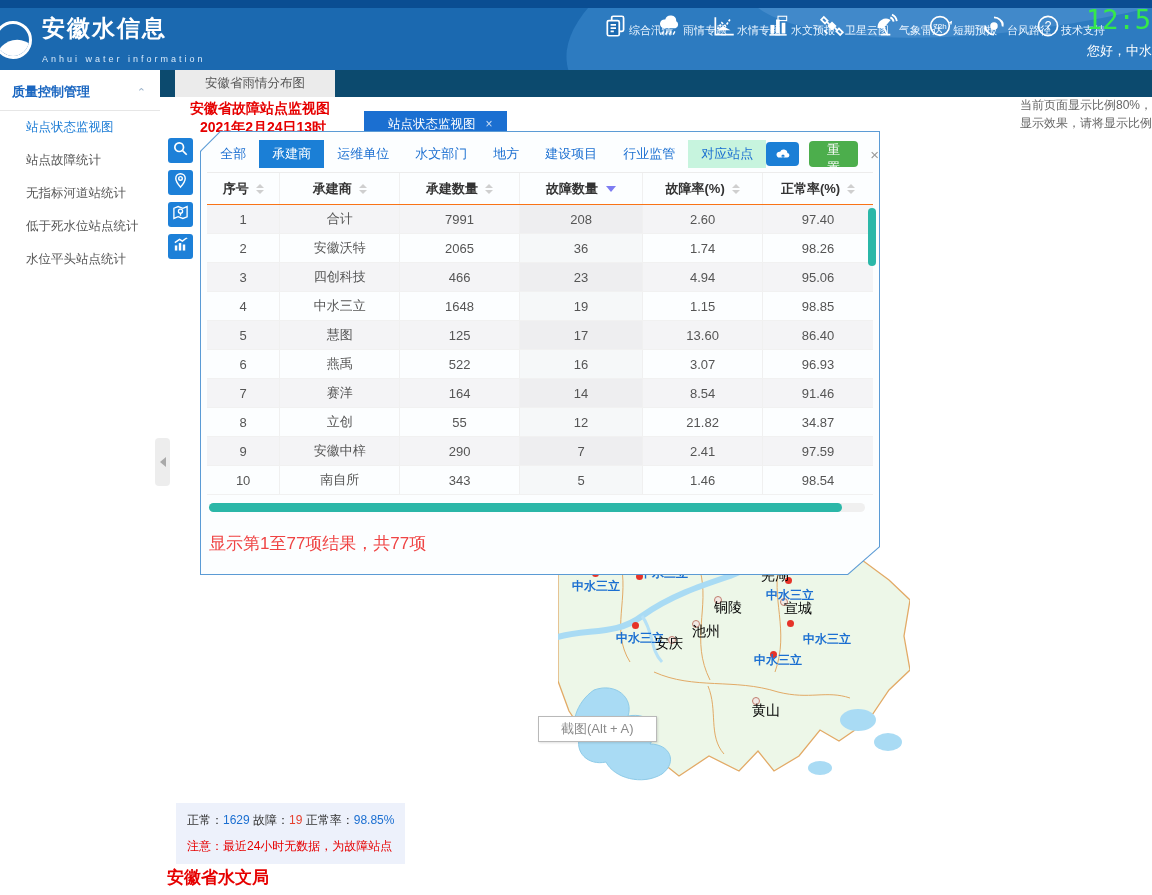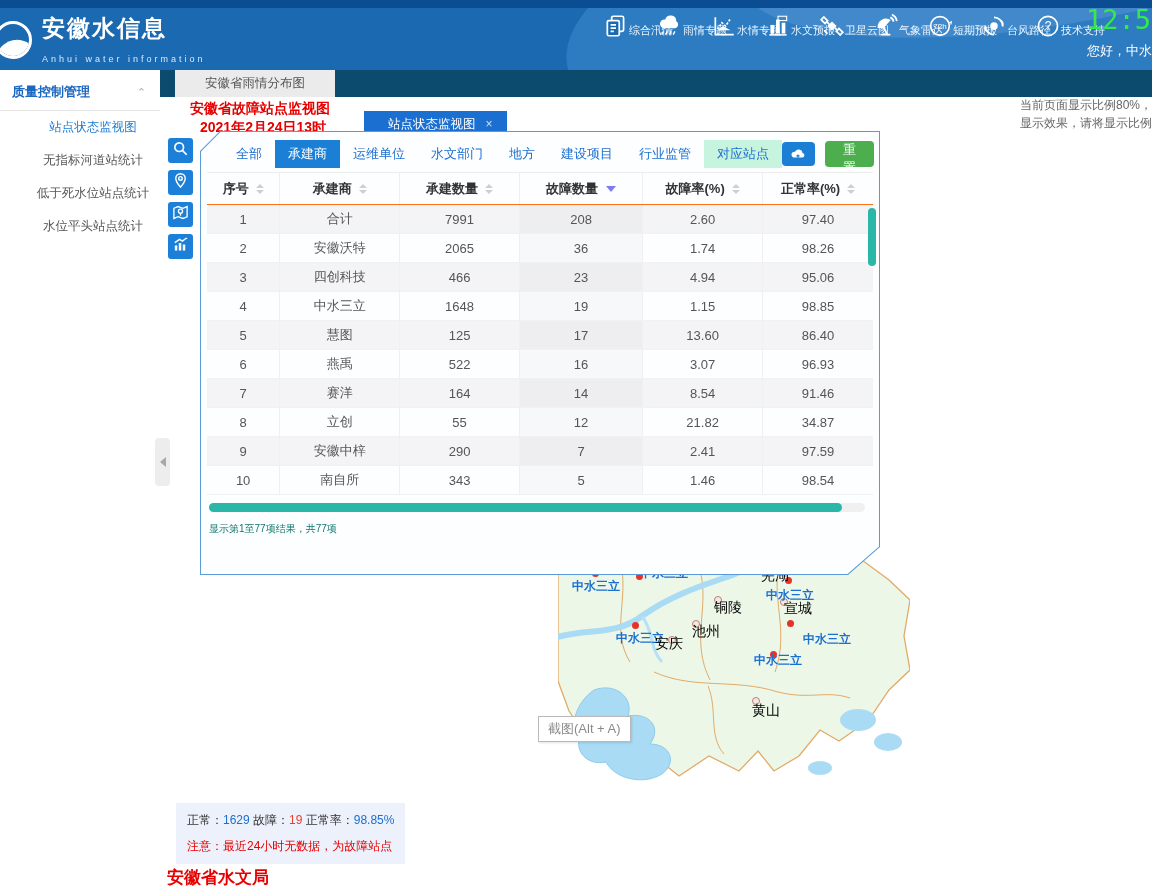--- a/index.html
+++ b/index.html
@@ -19,21 +19,21 @@
   .logo-title { font-size:23px; font-weight:bold; letter-spacing:2px; line-height:24px; }
   .logo-sub { font-size:9px; letter-spacing:3px; color:#d7e9fa; margin-top:14px; }
   .topnav { position:absolute; left:603px; top:13px; display:flex; }
   .nav-item { width:54px; display:flex; flex-direction:row; align-items:center; cursor:pointer; }
   .nav-item svg { width:26px; height:26px; }
   .nav-item .nav-label { font-size:11px; color:#eaf5ff; margin-top:4px; white-space:nowrap; }
   .clock { position:absolute; left:1086px; top:4px; font-family:"DejaVu Sans Mono",monospace; font-size:27px; color:#35e94a; white-space:nowrap; }
   .greeting { position:absolute; left:1087px; top:42px; font-size:13px; color:#fff; white-space:nowrap; }
 
   
-  .sidebar { position:absolute; left:0; top:70px; width:160px; height:825px; background:#fff;text-align:center; }
+  .sidebar { position:absolute; left:0; top:70px; width:160px; height:825px; background:#fff; }
   .sb-head { display:flex; align-items:center; justify-content:space-between; padding:13px 14px 9px 12px; border-bottom:1px solid #e6e6e6; }
   .sb-title { color:#1a66c0; font-weight:bold; font-size:13px; }
   .sb-chevron { color:#9db4cc; font-size:11px; }
   .sb-item { padding-left:26px; height:33px; line-height:33px; font-size:12.5px; color:#555; white-space:nowrap; cursor:pointer; }
   .sb-item.active { color:#1c7cd5; }
 
   
   .tabstrip { position:absolute; left:160px; top:70px; width:992px; height:27px; background:#0c4a6e; display:flex;gap:14px; }
   .main-tab { height:27px; line-height:27px; font-size:12.5px; padding:0 30px; background:#ebebeb; color:#555; margin-left:15px; cursor:pointer; white-space:nowrap; }
   .main-tab.active { background:#1b6fd1; color:#fff; padding:0 14px 0 24px;margin-top:41px; }
@@ -55,29 +55,29 @@
   .collapse-handle .tri { width:0; height:0; border-top:5px solid transparent; border-bottom:5px solid transparent; border-right:6px solid #a9a9a9; }
 
   
   .map { position:absolute; left:558px; top:540px; width:352px; height:252px; }
   .map svg { position:absolute; left:0; top:0; }
   .map-overlay { position:absolute; left:0; top:0; width:100%; height:100%; }
   .city-label { position:absolute; color:#000000; font-size:14px; white-space:nowrap; transform:translate(-2px,-2px); }
   .station-label { position:absolute; color:#1b6fd1; font-size:12px; font-weight:bold; white-space:nowrap; }
   .station-dot { position:absolute; width:7px; height:7px; background:#e63329; border-radius:50%; }
   .city-marker { position:absolute; width:8px; height:8px; border:1.5px solid #c07d6e; background:#f2e9e4; border-radius:50%; }
-  .shot-tooltip { position:absolute; left:538px; top:716px; background:#fff; border:1px solid #b9b9b9; color:#8a8a8a; font-size:13px; padding:3px 9px; box-shadow:1px 1px 2px rgba(0,0,0,.12); white-space:nowrap; }
+  .shot-tooltip { position:absolute; left:538px; top:716px; background:#fff; border:1px solid #b9b9b9; color:#8a8a8a; font-size:13px; padding:3px 22px; box-shadow:1px 1px 2px rgba(0,0,0,.12); white-space:nowrap; }
 
   
   .dialog { position:absolute; left:200px; top:131px; width:680px; height:444px;
     background:#5b9bd5;
     clip-path:polygon(20px 0, 100% 0, 100% calc(100% - 28px), calc(100% - 32px) 100%, 0 100%, 0 20px); }
   .dialog-inner { position:absolute; inset:1px; background:rgba(255,255,255,.985);
     clip-path:polygon(19.5px 0, 100% 0, 100% calc(100% - 27.5px), calc(100% - 31.5px) 100%, 0 100%, 0 19.5px); }
-  .dlg-tabs { display:flex; align-items:center; padding:7px 10px 0 22px; height:37px; }
+  .dlg-tabs { display:flex; align-items:center; padding:7px 10px 0 22px; height:37px;justify-content:center; }
   .dlg-tab { font-size:13px; color:#1b6fd1; padding:0 13px; height:28px; line-height:28px; cursor:pointer; white-space:nowrap; }
   .dlg-tab.active { background:#1b7fd6; color:#fff; }
   .dlg-tab.highlight { background:#c7f4de; }
   .dlg-actions { margin-left:auto; display:flex; align-items:center; }
   .cloud-btn { width:34px; height:24px; background:#1b7fd6; border:none; border-radius:4px; display:flex; align-items:center; justify-content:center; cursor:pointer; }
   .cloud-btn svg { width:16px; height:16px; }
   .reset-btn { margin-left:10px; min-width:48px; height:26px; background:#4cae4c; color:#fff; border:none; border-radius:4px; font-size:13px; padding:0 12px; cursor:pointer; font-family:inherit; }
   .dlg-close { margin:0 6px 0 12px; color:#9a9a9a; font-size:15px; cursor:pointer; }
 
   .tbl { margin:3px 6px 0 6px; position:relative; }
@@ -92,21 +92,21 @@
   .sorts .down { width:0; height:0; border-left:4px solid transparent; border-right:4px solid transparent; border-top:4px solid #cfcfcf; }
   .sort-active { margin-left:8px; width:0; height:0; border-left:5px solid transparent; border-right:5px solid transparent; border-top:6px solid #7d7cf2; }
   .tbody .tr { height:29px; border-bottom:1px solid #f1f1f1; }
   .tbody .tr:nth-child(odd) { background:#f4f4f6; }
   .td { color:#555; border-right:1px solid #f0f0f0; }
   .td:last-child { border-right:none; }
   .tbody .tr .c3 { background:rgba(0,0,0,.025); }
   .vscroll { position:absolute; right:-3px; top:36px; width:8px; height:58px; background:#2bb7a8; border-radius:4px; }
   .hscroll-track { margin:8px 8px 0 2px; height:9px; background:#f0f0f0; border-radius:5px; }
   .hscroll { width:96.5%; height:9px; background:#2bb7a8; border-radius:5px; }
-  .dlg-footer { margin:10px 0 0 8px; font-size:10px; color:#0f766e; }
+  .dlg-footer { margin:20px 0 0 8px; font-size:17px; color:#ef4444; }
 
   
   .status-panel { position:absolute; left:176px; top:803px; background:#edf1fb; padding:9px 11px; font-size:12px; white-space:nowrap; }
   .status-line1 { color:#333; }
   .v-blue { color:#1b6fd1; } .v-red { color:#e6402e; }
   .status-note { margin-top:9px; color:#e60000; }
   .footer-org { position:absolute; left:167px; top:866px; color:#e60000; font-weight:bold; font-size:17px; }
 </style>
 </head>
 <body>
@@ -204,20 +204,21 @@
     <div class="greeting">您好，中水三</div>
   </div>
 
   <div class="sidebar">
     <div class="sb-head">
       <span class="sb-title">质量控制管理</span>
       <span class="sb-chevron">⌃</span>
     </div>
     <div id="sb-items">
         <div class="sb-item active">站点状态监视图</div>
+        <div class="sb-item">站点故障统计</div>
         <div class="sb-item">无指标河道站统计</div>
         <div class="sb-item">低于死水位站点统计</div>
         <div class="sb-item">水位平头站点统计</div>
       </div>
   </div>
 
   <div class="tabstrip" id="tabstrip">
       <div class="main-tab"><span>安徽省雨情分布图</span></div>
       <div class="main-tab active"><span>站点状态监视图</span><span class="tab-close">×</span></div>
     </div>

